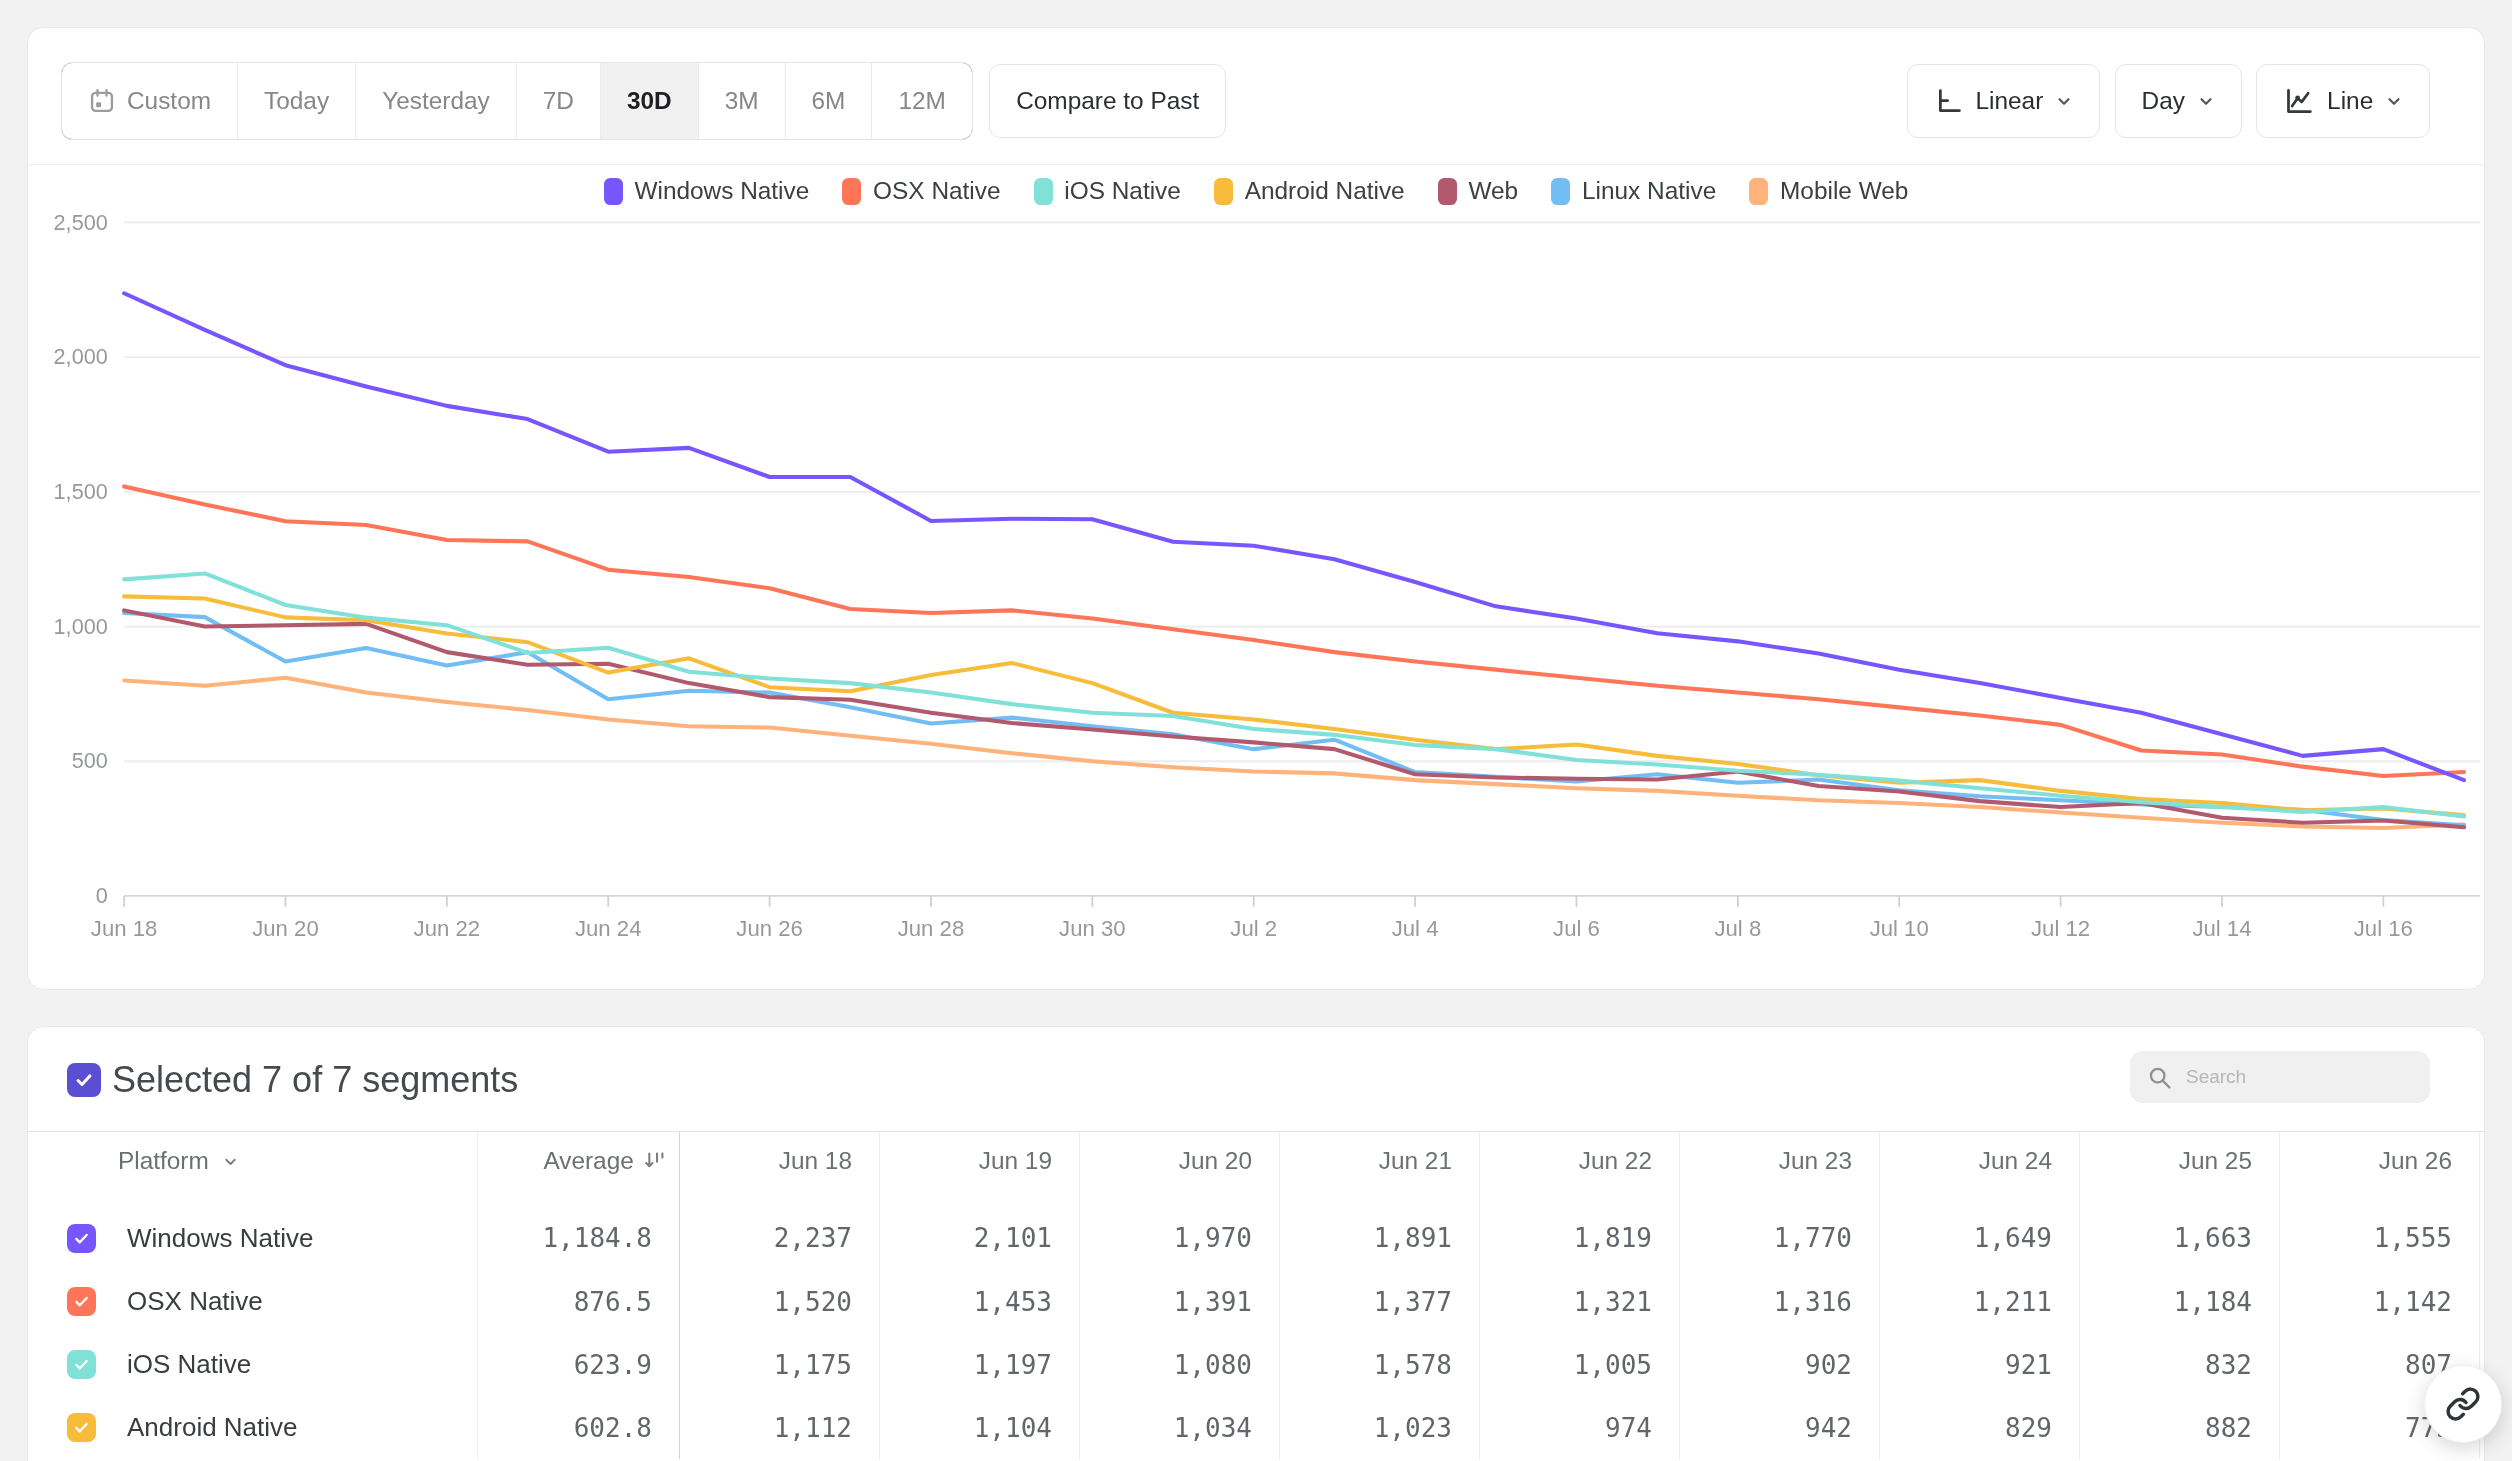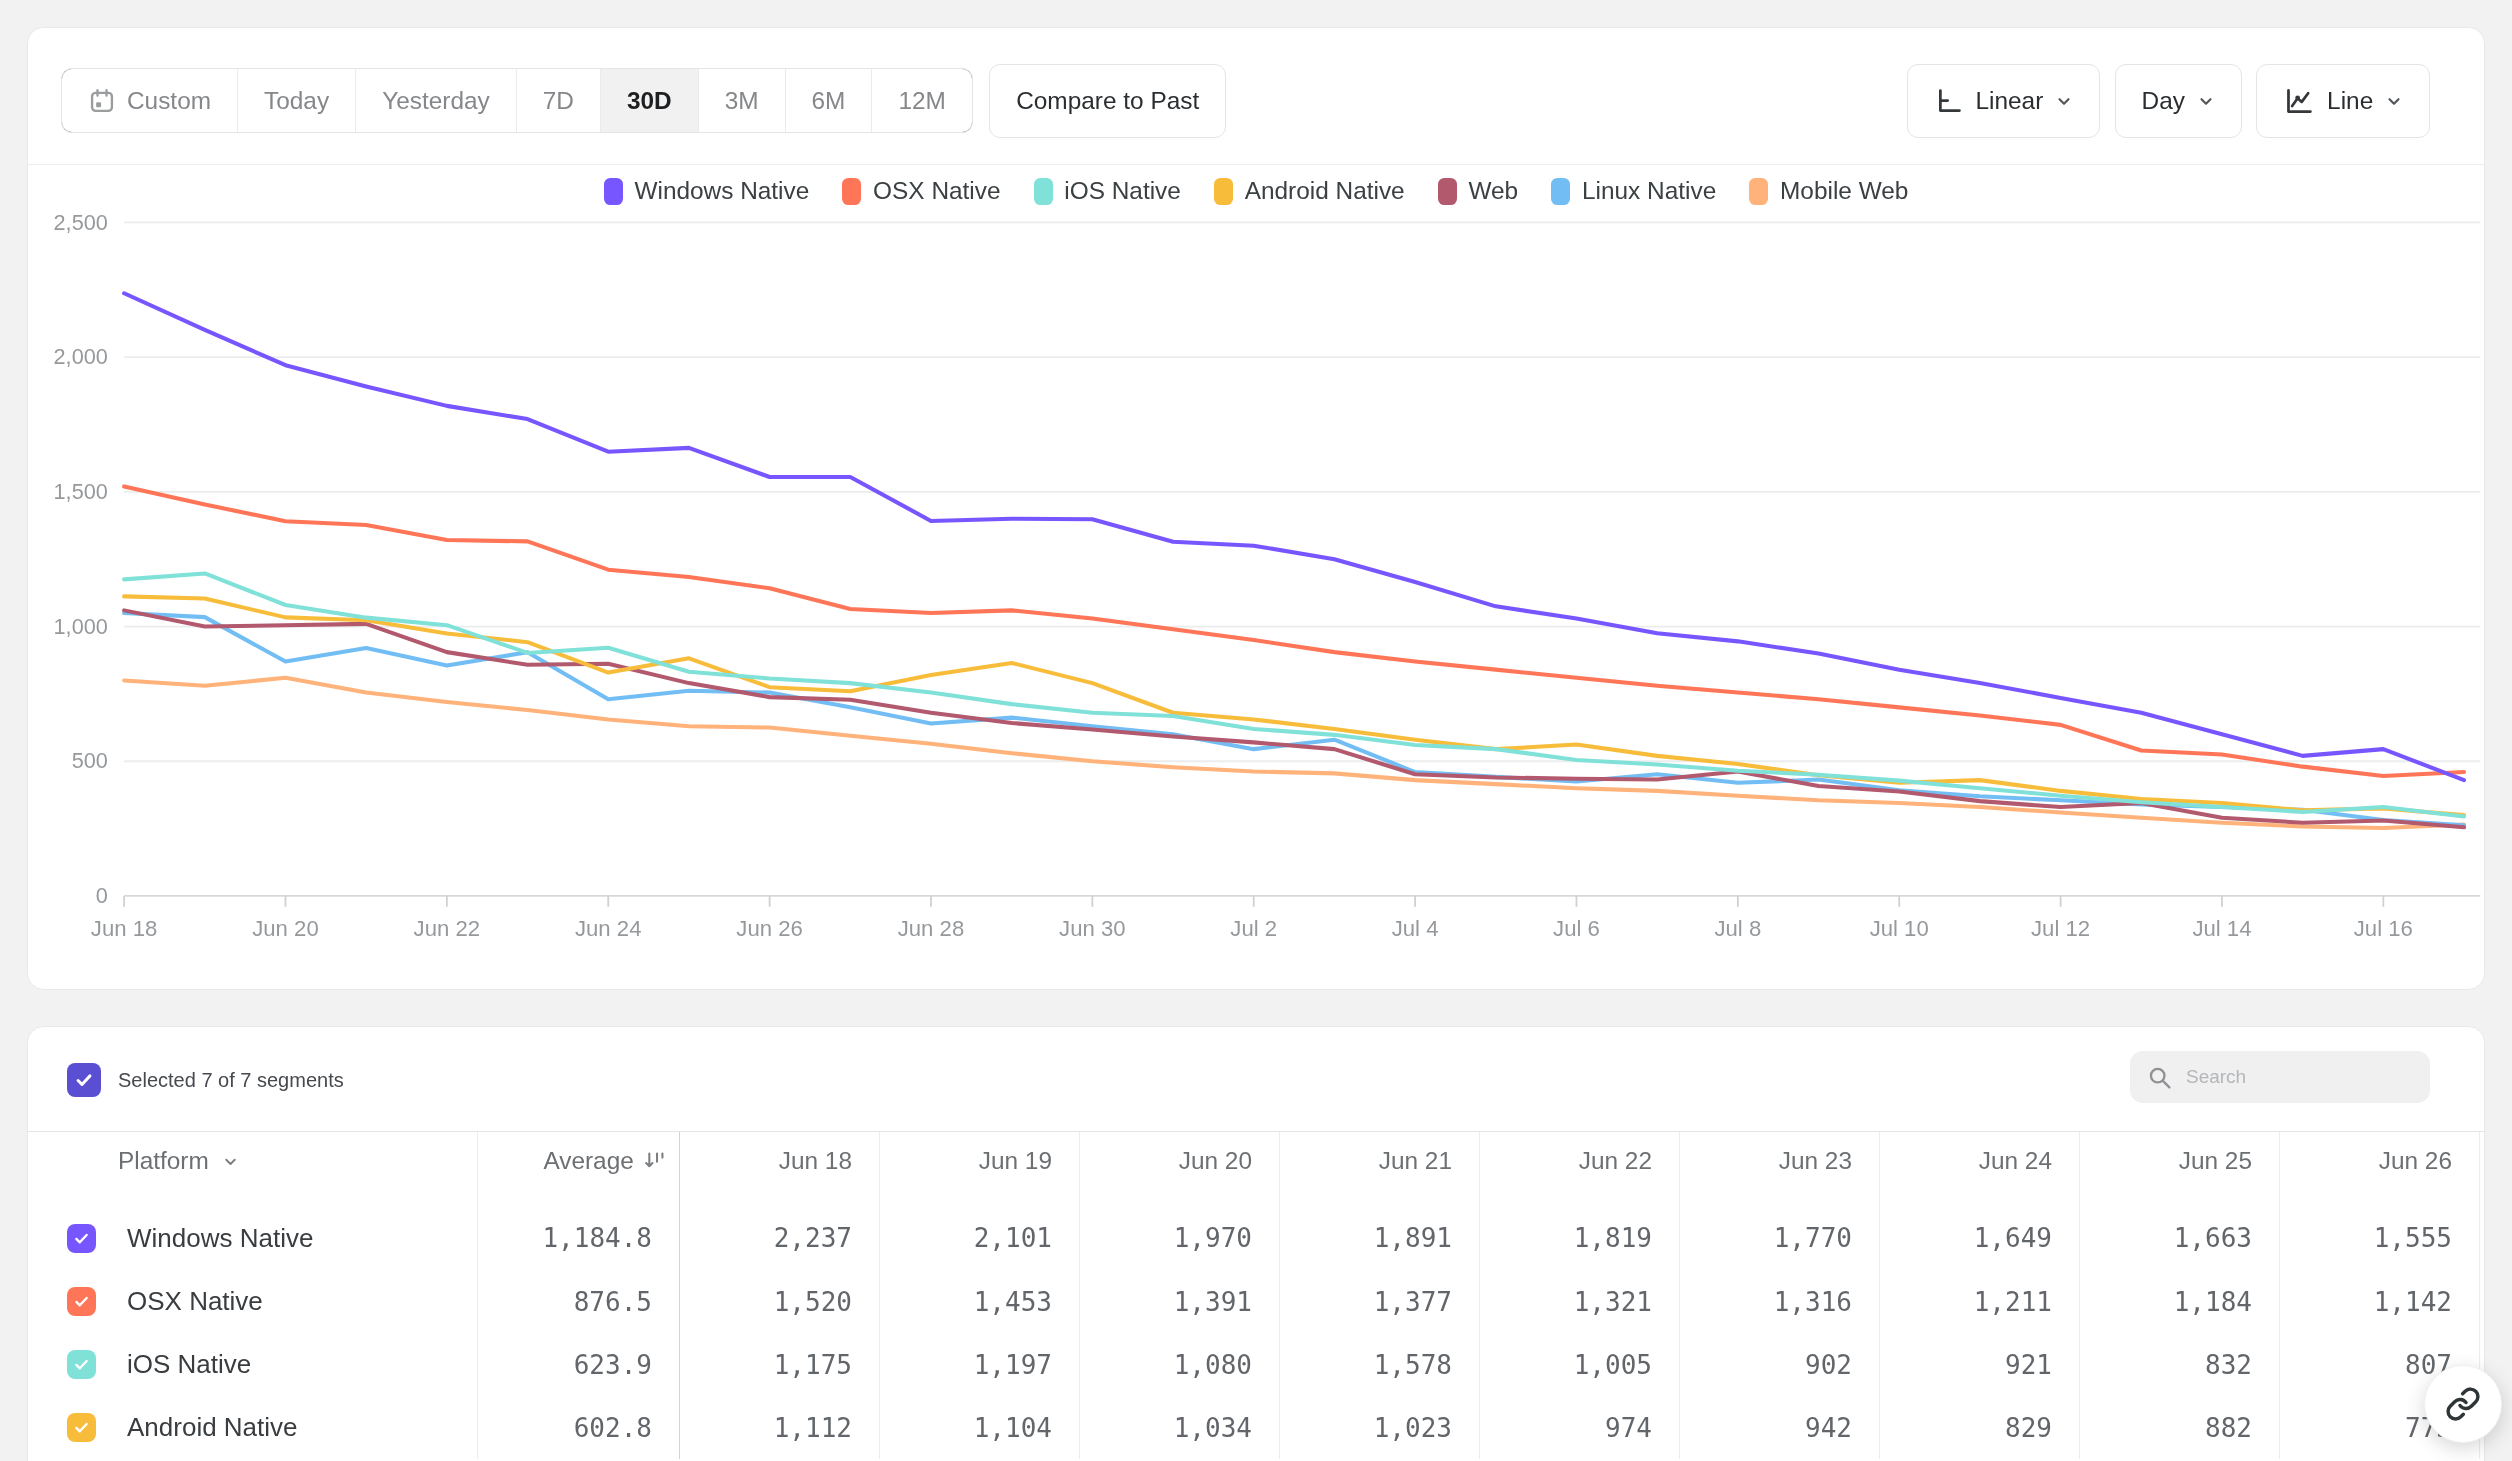--- a/index.html
+++ b/index.html
@@ -14,21 +14,21 @@
     position:absolute; background:#fff;
     border:0.9px solid #e7e8e9; border-radius:16.3px;
   }
   .chart-card { left:27px; top:27px; width:2458px; height:963px; }
   .table-card { left:27px; top:1026px; width:2458px; height:687px; }
 
   
   .chart-head { position:absolute; left:0; top:0; right:0; height:137px; border-bottom:0.9px solid #ededee; }
   .toolbar { position:absolute; left:33px; top:40px; right:54px; height:65px; display:flex; align-items:center; }
   .seg-control {
-    display:flex; height:65px; border:0.9px solid #e4e5e6; border-radius:11px;
+    display:flex; height:78px; border:0.9px solid #e4e5e6; border-radius:11px;
     overflow:hidden; background:#737373;
   }
   .seg-item {
     display:flex; align-items:center; gap:11px; padding:0 26px; font-size:24.4px;
     color:#85878a; background:#fff; border:none; border-left:0.9px solid #ebebec;
     cursor:pointer; font-family:inherit; white-space:nowrap;
   }
   .seg-item:first-child { border-left:none; }
   .seg-item.selected { background:#f1f1f2; color:#1d1f21; font-weight:bold; }
   .btn {
@@ -50,22 +50,22 @@
   
   #chart { position:absolute; left:0; top:0; width:2458px; height:962px; }
 
   
   .panel-head { position:absolute; left:0; top:0; right:0; height:104px; }
   .cb {
     display:inline-flex; align-items:center; justify-content:center;
     border-radius:8.1px; cursor:pointer;
   }
   .master-cb { position:absolute; left:39px; top:36px; width:34px; height:34px; background:#5a4fd2; }
-  .selected-summary { position:absolute; left:90px; top:36px; height:34px; display:flex; align-items:center;
-    font-size:20px; color:#46494d; }
+  .selected-summary { position:absolute; left:84px; top:36px; height:34px; display:flex; align-items:center;
+    font-size:36px; color:#46494d; }
   .search {
     position:absolute; right:54px; top:24.4px; width:300px; height:52px;
     background:#f0f0f1; border-radius:12.7px; display:flex; align-items:center; padding:0 16.3px; gap:12.7px;
   }
   .search input {
     flex:1; border:none; outline:none; background:transparent;
     font-size:19px; color:#3b4043; font-family:inherit; min-width:0;
   }
   .search input::placeholder { color:#b4b6b8; }
 

